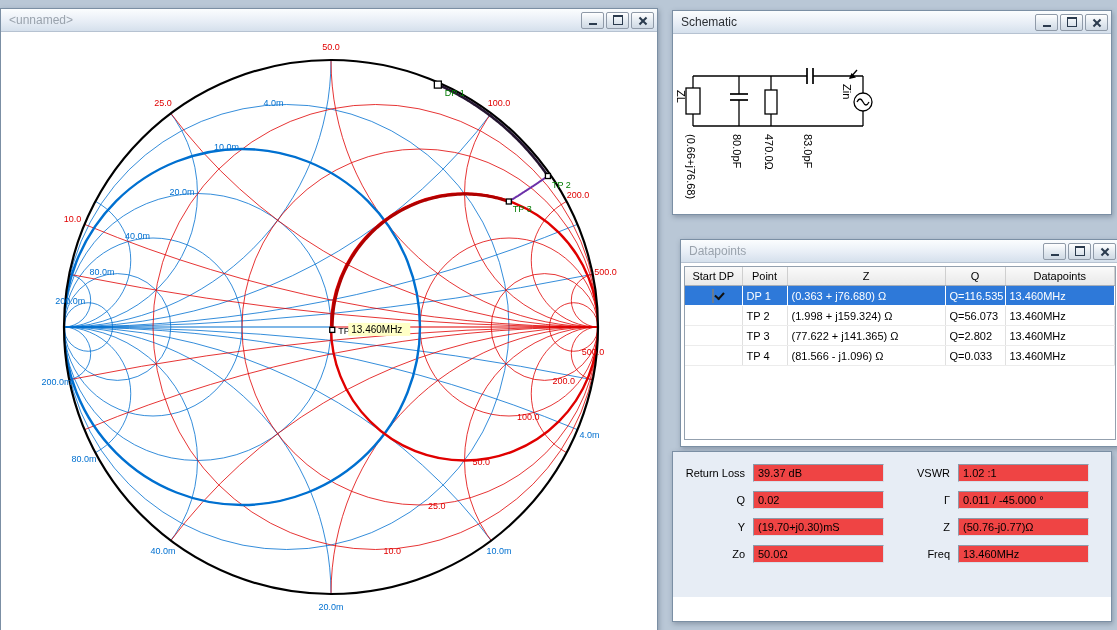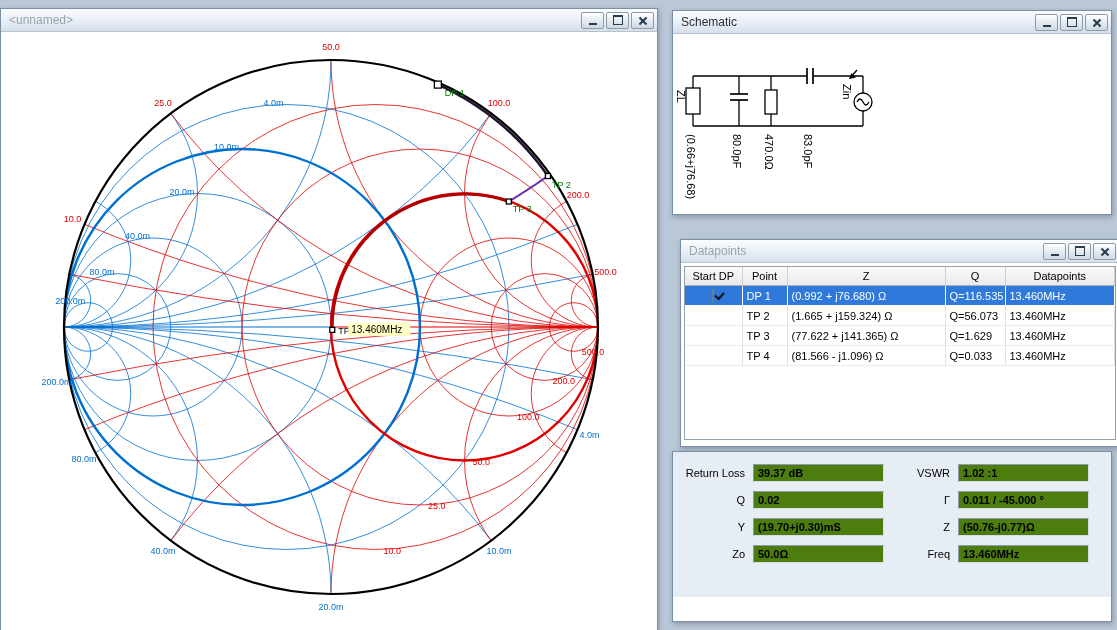--- a/index.html
+++ b/index.html
@@ -54,22 +54,22 @@
   
   .cursor-client{
     background:#e7edf5;height:100%;box-sizing:border-box;
     padding:12px 0 0 2px;display:grid;
     grid-template-columns:74px 131px 66px 131px;column-gap:4px;row-gap:9px;
     align-content:start;align-items:center;
   }
   .cursor-client label{text-align:right;padding-right:4px;color:#000;}
   input.field{
     height:18px;border:1px solid;border-color:#8d9aa9 #d6dfe9 #d6dfe9 #8d9aa9;
-    background:#4d7c0f;font-family:"Liberation Sans",sans-serif;font-size:11px;
-    padding:0 4px;width:100%;box-sizing:border-box;color:#000;font-weight:bold;
+    background:#ef4444;font-family:"Liberation Sans",sans-serif;font-size:11px;
+    padding:0 4px;width:100%;box-sizing:border-box;color:#000;
   }
 </style>
 </head>
 <body style="background: rgb(185, 199, 214);">
 
 <div class="window" id="main-window" style="left:0px;top:8px;width:656px;height:622px;">
   <div class="titlebar">
     <span class="title">&lt;unnamed&gt;</span>
     <span class="controls">
       <span class="ctl">
@@ -275,36 +275,36 @@
             <th>Point</th>
             <th>Z</th>
             <th>Q</th>
             <th>Datapoints</th>
           </tr>
         </thead>
         <tbody>
           <tr class="selected" style="background: rgb(46, 121, 217);">
             <td class="cb-cell"><span class="cb"></span></td>
             <td>DP 1</td>
-            <td>(0.992 + j76.680) Ω</td>
+            <td>(0.363 + j76.680) Ω</td>
             <td>Q=116.535</td>
             <td>13.460MHz</td>
           </tr>
           <tr>
             <td class="cb-cell"></td>
             <td>TP 2</td>
-            <td>(1.665 + j159.324) Ω</td>
+            <td>(1.998 + j159.324) Ω</td>
             <td>Q=56.073</td>
             <td>13.460MHz</td>
           </tr>
           <tr>
             <td class="cb-cell"></td>
             <td>TP 3</td>
             <td>(77.622 + j141.365) Ω</td>
-            <td>Q=1.629</td>
+            <td>Q=2.802</td>
             <td>13.460MHz</td>
           </tr>
           <tr>
             <td class="cb-cell"></td>
             <td>TP 4</td>
             <td>(81.566 - j1.096) Ω</td>
             <td>Q=0.033</td>
             <td>13.460MHz</td>
           </tr>
         </tbody>

